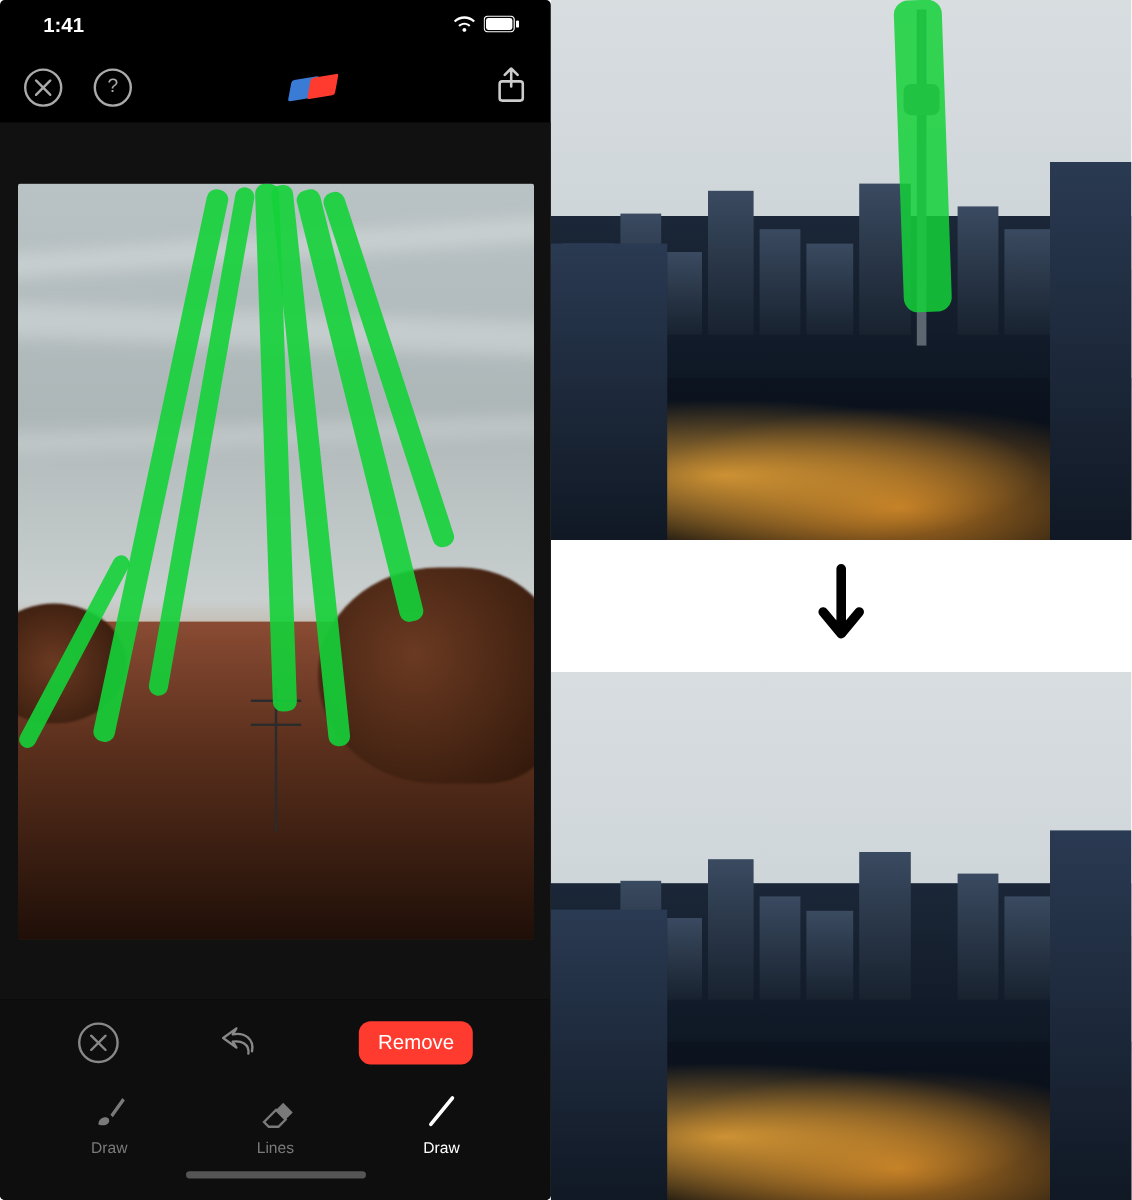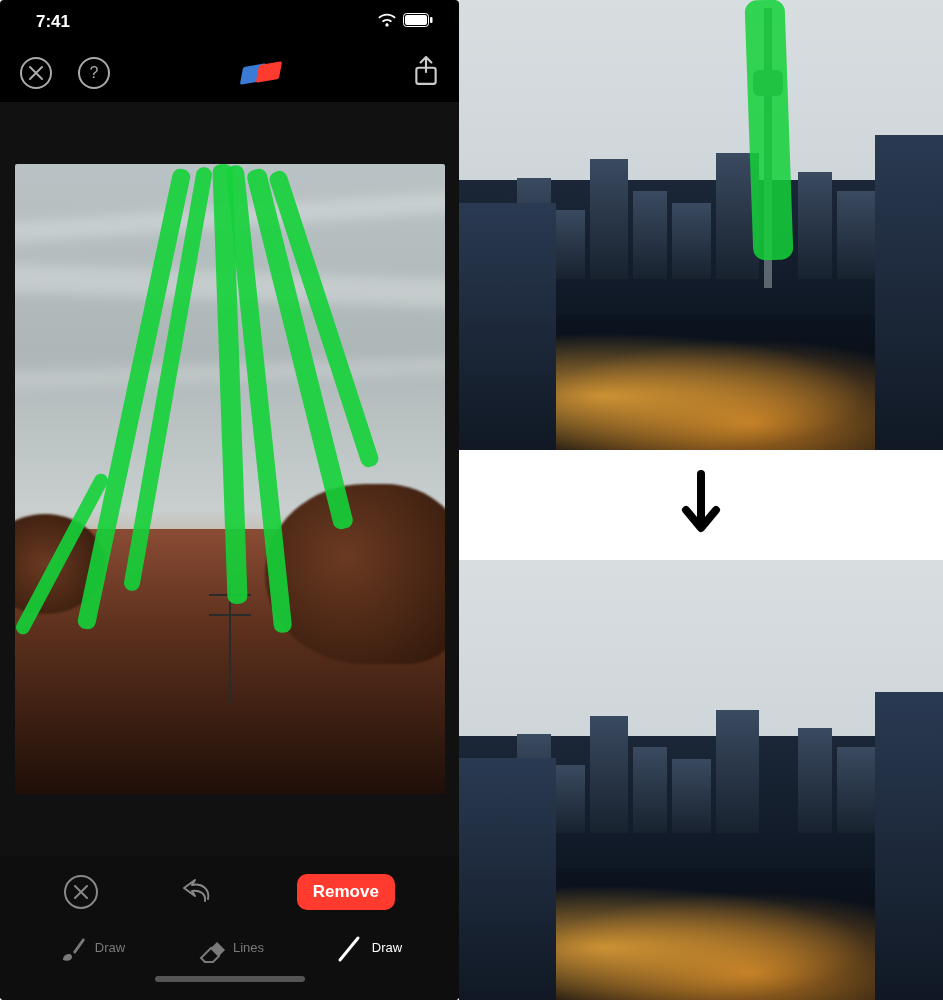--- a/index.html
+++ b/index.html
@@ -91,25 +91,25 @@
   .gs6{left:300px; top:0; width:18px; height:310px; transform:rotate(-18deg);}
   .gs7{left:40px;  top:300px; width:14px; height:180px; transform:rotate(28deg);}
   .bottom-toolbar{
     background:#0e0e0e;
     padding: 18px 22px 10px;
   }
   .action-row{display:flex; align-items:center; justify-content:space-around; margin-bottom:20px;}
   .mini-circle{width:34px;height:34px;border:2px solid #888;border-radius:50%;display:flex;align-items:center;justify-content:center;color:#888;}
   .undo-icon svg{width:30px;height:26px;}
   .remove-btn{
-    background:#ff3b30; color:#fff; font-size:17px; font-weight:700;
+    background:#ff3b30; color:#fff; font-size:17px; font-weight:400;
     padding:8px 16px; border-radius:10px; border:none;
   }
   .tool-row{display:flex; justify-content:space-around; align-items:flex-end; padding-bottom:6px;}
-  .tool{display:flex; flex-direction:row; align-items:center; gap:8px; color:#7a7a7a; font-size:13px;}
+  .tool{display:flex; flex-direction:column; align-items:center; gap:8px; color:#7a7a7a; font-size:13px;}
   .tool.active{color:#fff;}
   .tool-icon{height:34px; display:flex; align-items:flex-end; justify-content:center;}
   .brush svg, .eraser svg, .line svg { width:30px; height:30px; }
   .home-indicator{height:6px;width:150px;background:#555;border-radius:4px;margin:6px auto 8px;}
   
   .right{
     width:484px; height:1000px; background:#fff; display:flex; flex-direction:column;
   }
   .cityshot{position:relative; overflow:hidden;}
   .cityshot.top{height:450px;}
@@ -143,21 +143,21 @@
   .marker-green{position:absolute; left:60%; top:0; width:40px; height:260px; background:#14d138; opacity:0.85; border-radius:12px; transform:rotate(-2deg);}
   .arrow-gap{height:110px; display:flex; align-items:center; justify-content:center; background:#fff;}
   .arrow-gap svg{width:46px;height:70px;}
 </style>
 </head>
 <body>
 
 <div class="phone">
 
   <div class="status-bar">
-    <span>7:41</span>
+    <span>1:41</span>
     <span class="status-right">
       <span class="wifi-icon">
         <svg width="20" height="14" viewBox="0 0 20 14">
             <path d="M10 13.5c.9 0 1.6-.7 1.6-1.6S10.9 10.3 10 10.3s-1.6.7-1.6 1.6.7 1.6 1.6 1.6zm-3.8-4.2c2.1-2.1 5.5-2.1 7.6 0l1.3-1.3c-2.8-2.8-7.4-2.8-10.2 0l1.3 1.3zM2.5 5.6c4.1-4.1 10.9-4.1 15 0l1.3-1.3C13.9-.6 6.1-.6 1.2 4.3l1.3 1.3z" fill="#fff"></path>
           </svg>
       </span>
       <span class="battery-icon">
         <svg width="30" height="14" viewBox="0 0 30 14">
             <rect x="0.5" y="0.5" width="25" height="13" rx="3" fill="none" stroke="#fff" stroke-width="1"></rect>
             <rect x="2" y="2" width="22" height="10" rx="2" fill="#fff"></rect>

